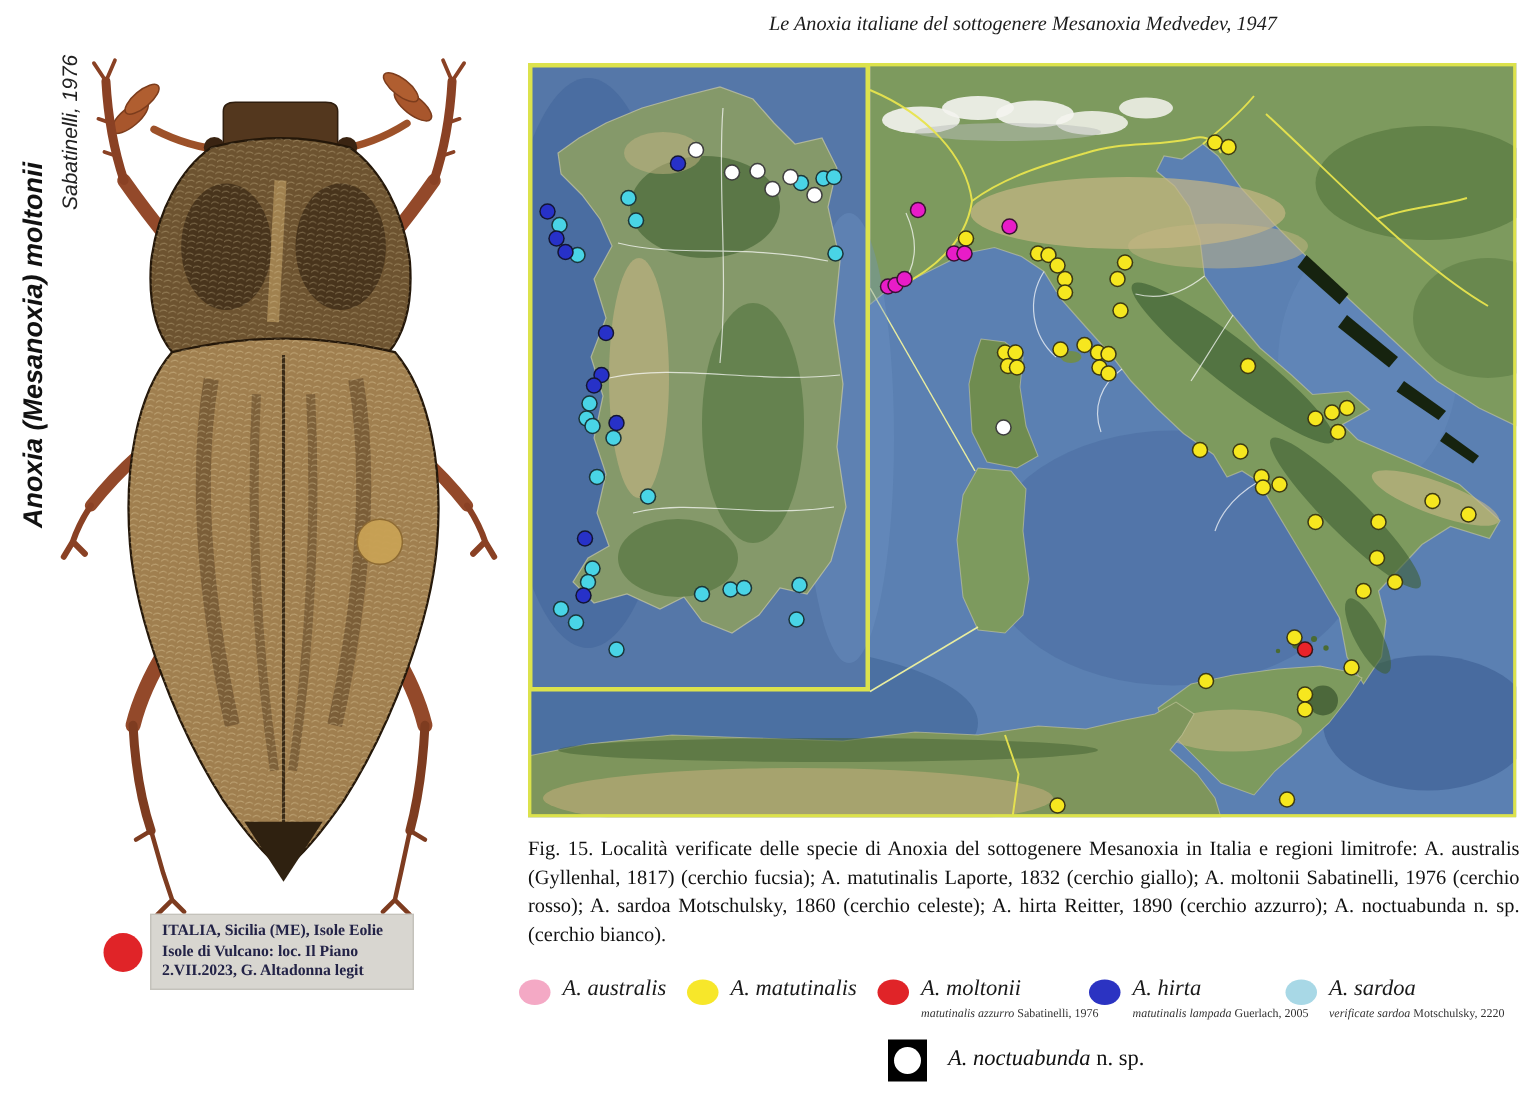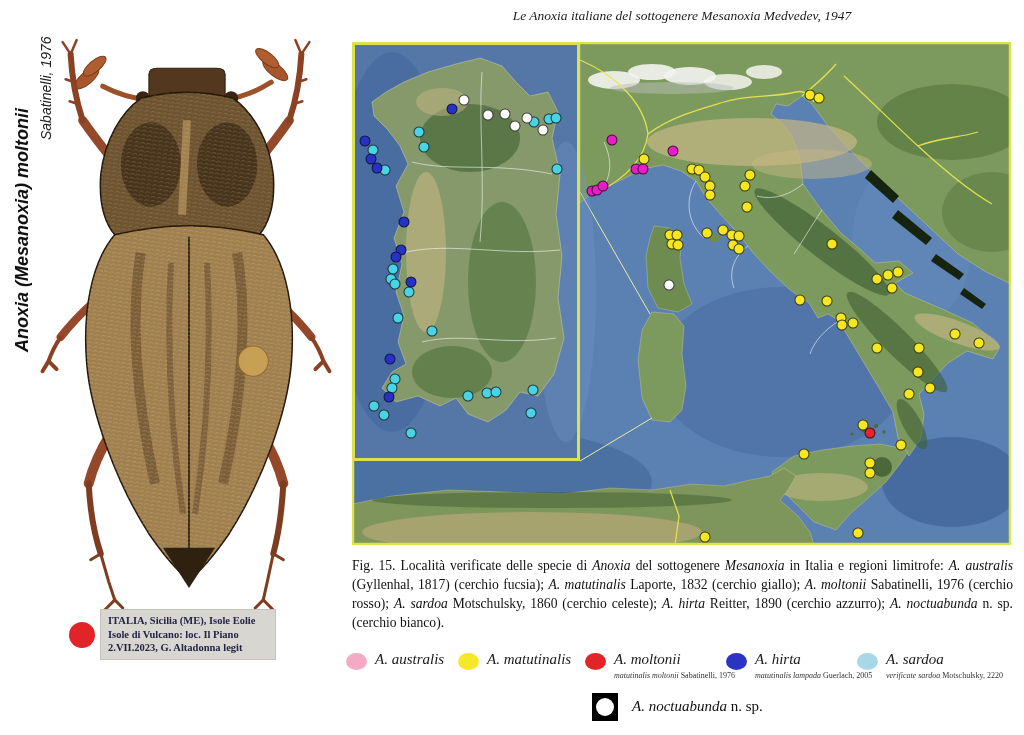--- a/index.html
+++ b/index.html
@@ -25,21 +25,21 @@
   
   .map{position:absolute;left:352px;top:42px;width:659px;height:503px;overflow:hidden;}
   .map svg{position:absolute;left:0;top:0;}
   .dots-layer{position:absolute;left:0;top:0;width:100%;height:100%;}
   .dot{position:absolute;width:11px;height:11px;border-radius:50%;box-sizing:border-box;
     border:1px solid rgba(15,15,15,.8);transform:translate(-50%,-50%);}
 
   
   .caption{position:absolute;left:352px;top:556px;width:661px;font-size:13.6px;line-height:19px;
     text-align:justify;color:#111;}
-  .cap-it{font-style:italic;}
+  .cap-it{}
 
   
   .legend-item{position:absolute;top:651px;}
   .legend-item:nth-of-type(1){left:346px;}
   .legend-item:nth-of-type(2){left:458px;}
   .legend-item:nth-of-type(3){left:585px;}
   .legend-item:nth-of-type(4){left:726px;}
   .legend-item:nth-of-type(5){left:857px;}
   .swatch{position:absolute;left:0;top:2px;width:21px;height:17px;border-radius:50%;}
   .lname{position:absolute;left:29px;top:0;white-space:nowrap;font-style:italic;font-size:15px;color:#1a1a1a;}
@@ -328,21 +328,21 @@
         <span class="swatch" style="background: rgb(244, 169, 197);"></span>
         <span class="lname">A. australis</span>
       </div>
       <div class="legend-item">
         <span class="swatch" style="background: rgb(247, 231, 42);"></span>
         <span class="lname">A. matutinalis</span>
       </div>
       <div class="legend-item">
         <span class="swatch" style="background: rgb(224, 36, 40);"></span>
         <span class="lname">A. moltonii</span>
-        <div class="lsub"><span class="it">matutinalis moltonii</span><span> Sabatinelli, 1976</span></div>
+        <div class="lsub"><span class="it">matutinalis azzurro</span><span> Sabatinelli, 1976</span></div>
       </div>
       <div class="legend-item">
         <span class="swatch" style="background: rgb(43, 51, 194);"></span>
         <span class="lname">A. hirta</span>
         <div class="lsub"><span class="it">matutinalis lampada</span><span> Guerlach, 2005</span></div>
       </div>
       <div class="legend-item">
         <span class="swatch" style="background: rgb(168, 216, 230);"></span>
         <span class="lname">A. sardoa</span>
         <div class="lsub"><span class="it">verificate sardoa</span><span> Motschulsky, 2220</span></div>

